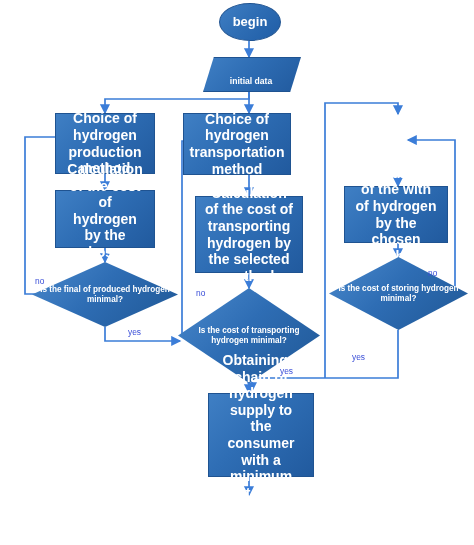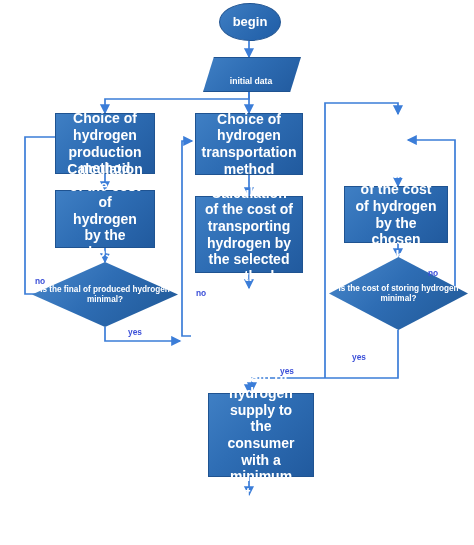--- a/index.html
+++ b/index.html
@@ -10,21 +10,21 @@
   .rect{background:linear-gradient(135deg,#3f7fc4 0%,#2e6db4 45%,#215a9e 100%);border:1px solid #1f5391;font-size:14px;padding:9px;text-align:center;}
   .term{border-radius:50%;background:linear-gradient(135deg,#3f7fc4 0%,#2e6db4 48%,#1f5da6 100%);border:1px solid #1f5391;font-size:13px;}
   .para{font-size:8.6px;}
   .para .paratxt{position:relative;z-index:2;margin-top:15px;}
   .para .parabg{position:absolute;left:0;top:0;width:100%;height:100%;background:linear-gradient(135deg,#3f7fc4 0%,#2e6db4 45%,#215a9e 100%);border:1px solid #1f5391;
     -webkit-clip-path:polygon(11% 0,100% 0,89% 100%,0 100%);clip-path:polygon(11% 0,100% 0,89% 100%,0 100%);}
   .dia{font-size:8.2px;}
   .dia .diabg{position:absolute;left:0;top:0;width:100%;height:100%;background:linear-gradient(135deg,#4a89cc 0%,#2e6db4 45%,#1f5795 100%);
     -webkit-clip-path:polygon(50% 0,100% 50%,50% 100%,0 50%);clip-path:polygon(50% 0,100% 50%,50% 100%,0 50%);}
   .dia .diatxt{position:relative;z-index:2;padding:0 8px;}
-  .elabel{position:absolute;color:#3b4fd8;font-size:8.4px;font-weight:bold;font-family:"Liberation Sans",sans-serif;}
+  .elabel{position:absolute;color:#3b4fd8;font-size:8.4px;font-weight:normal;font-family:"Liberation Sans",sans-serif;}
 </style>
 </head>
 <body>
 
 <div id="canvas">
 
   <svg class="wires" viewBox="0 0 474 545">
     <defs>
       <marker id="ah" markerWidth="7" markerHeight="7" refX="5.2" refY="3" orient="auto">
         <path d="M0,0 L6,3 L0,6 z" fill="#3b7dd8"></path>
@@ -66,32 +66,36 @@
 
   <div class="node rect" style="left:55px;top:190px;width:100px;height:58px;">
     <span>Calculation of the cost of hydrogen by the chosen method</span>
   </div>
 
   <div class="node dia" style="left:32px;top:262px;width:146px;height:65px;">
     <span class="diabg"></span>
     <span class="diatxt">Is the final of produced hydrogen minimal?</span>
   </div>
 
-  <div class="node rect" style="left:195px;top:113px;width:108px;height:62px;">
+  <div class="node rect" style="left:183px;top:113px;width:108px;height:62px;">
     <span>Choice of hydrogen transportation method</span>
   </div>
 
   <div class="node rect" style="left:195px;top:196px;width:108px;height:77px;">
     <span>Calculation of the cost of transporting hydrogen by the selected method</span>
   </div>
 
+  <div class="node dia" style="left:178px;top:288px;width:142px;height:95px;">
+    <span class="diabg"></span>
+    <span class="diatxt">Is the cost of transporting hydrogen minimal?</span>
+  </div>
 
 
   <div class="node rect" style="left:344px;top:186px;width:104px;height:57px;">
-    <span>Calcultion of the cost of hydrogen by the chosen method</span>
+    <span>Calcultion of the with of hydrogen by the chosen method</span>
   </div>
 
   <div class="node dia" style="left:329px;top:257px;width:139px;height:73px;">
     <span class="diabg"></span>
     <span class="diatxt">Is the cost of storing hydrogen minimal?</span>
   </div>
 
   <div class="node rect" style="left:208px;top:393px;width:106px;height:84px;">
     <span>Obtaining a chain of hydrogen supply to the consumer with a minimum cost of final hydrogen</span>
   </div>

